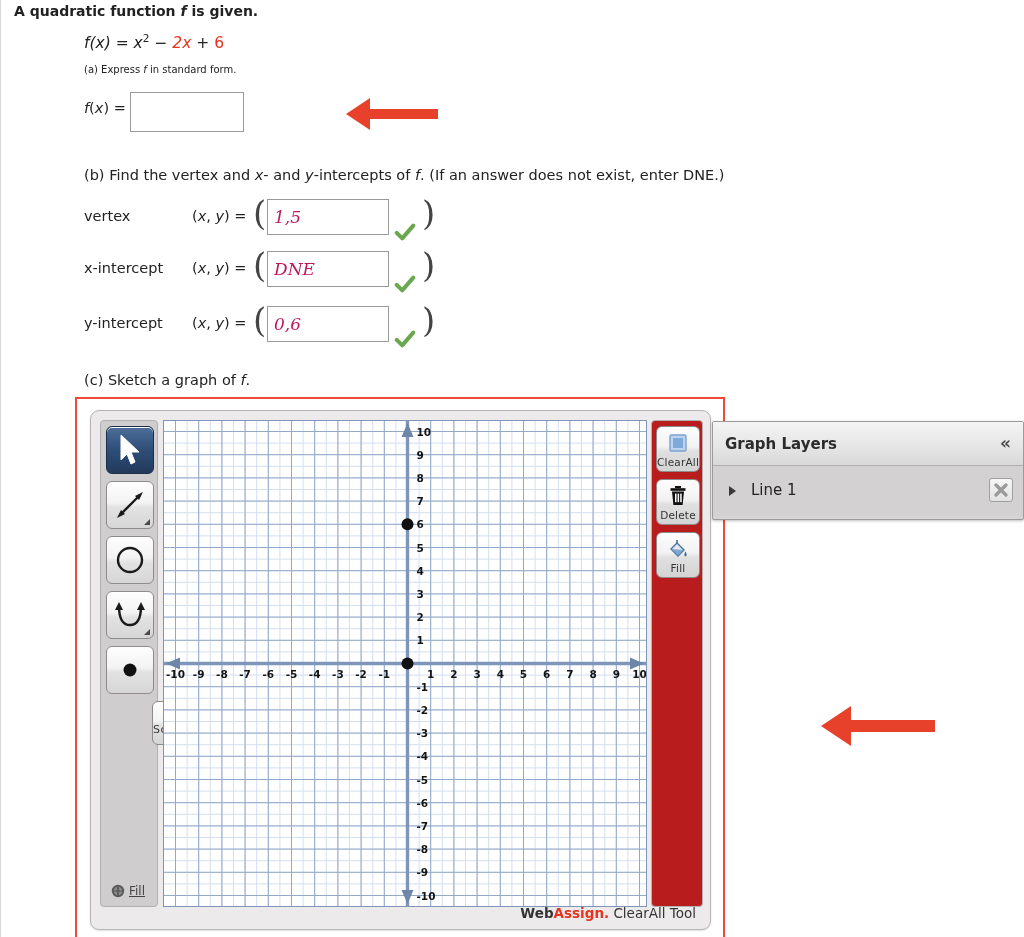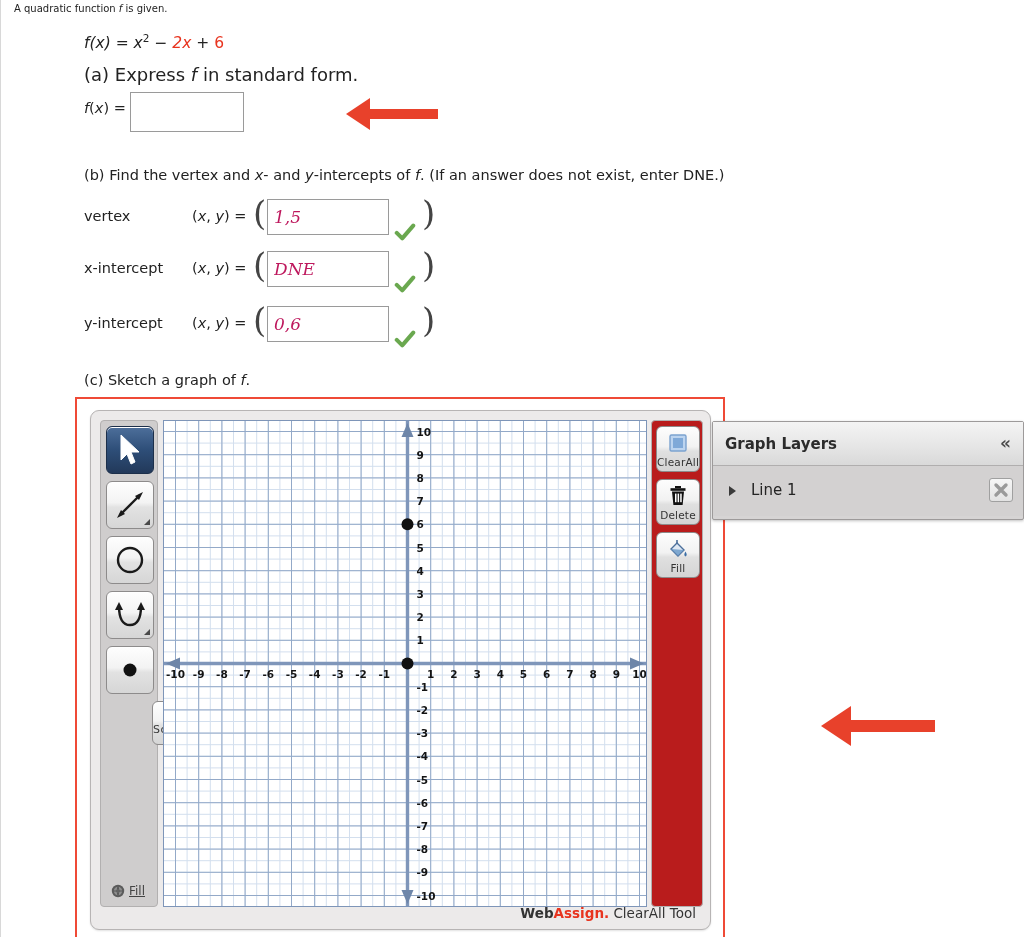--- a/index.html
+++ b/index.html
@@ -14,34 +14,34 @@
   .page { position: relative; width: 1024px; height: 937px; }
 
   
   .left-rule {
     position: absolute; left: 0; top: 0; width: 1px; height: 937px;
     background: #d8d8d8;
   }
 
   .q-intro {
     position: absolute; left: 14px; top: 3px;
-    font-size: 10px; color: #222; white-space: nowrap;
+    font-size: 14px; color: #222; white-space: nowrap; font-weight: bold;
   }
   i.v { font-style: italic; }
 
   .formula {
     position: absolute; left: 84px; top: 32px;
     font-size: 15.5px; white-space: nowrap;
   }
   .formula .red { color: #e8341f; }
   sup.exp { font-size: 10.5px; vertical-align: super; }
 
   .part-a {
     position: absolute; left: 84px; top: 64px;
-    font-size: 18px; white-space: nowrap;
+    font-size: 10px; white-space: nowrap;
   }
   .fx-eq {
     position: absolute; left: 84px; top: 100px;
     font-size: 14.5px; white-space: nowrap;
   }
   .answer-box {
     position: absolute;
     border: 1px solid #9a9a9a;
     background: #fff;
     font-family: "DejaVu Serif", "Liberation Serif", serif;

